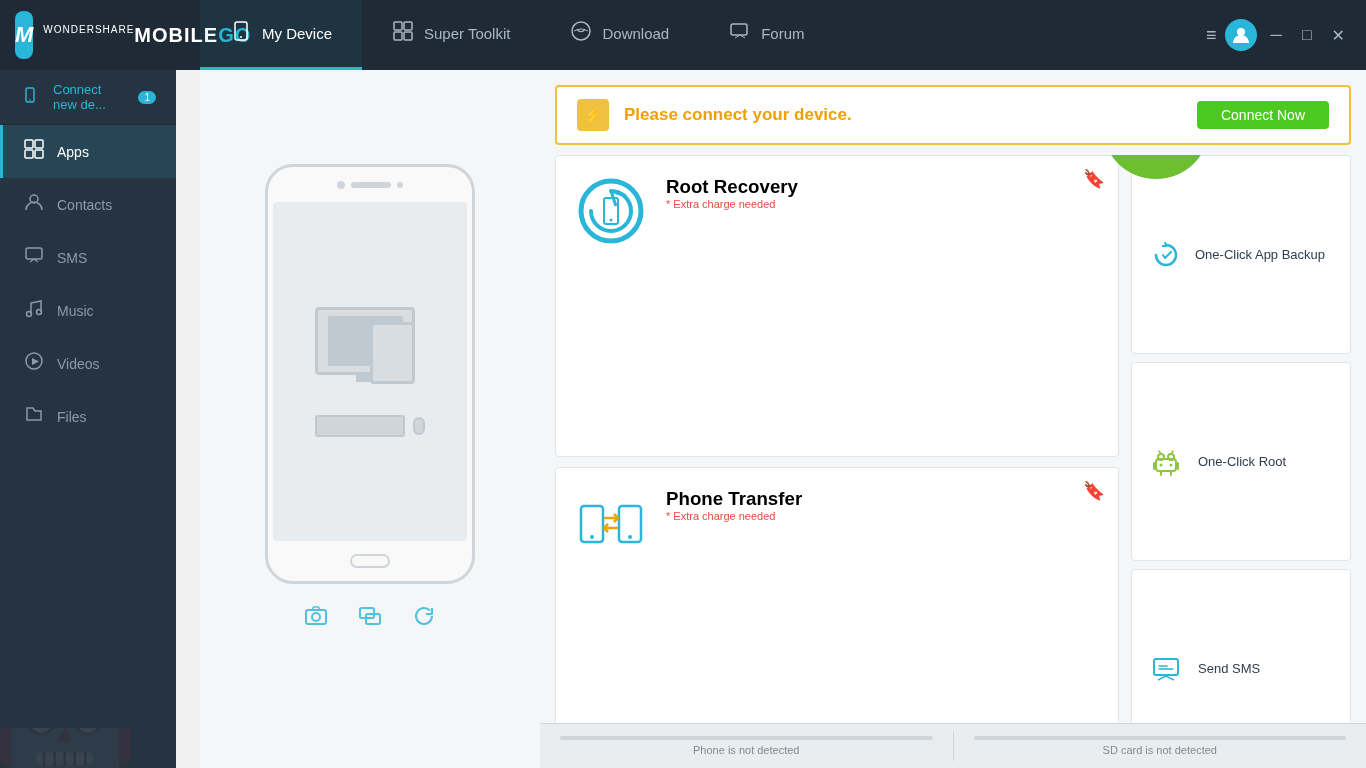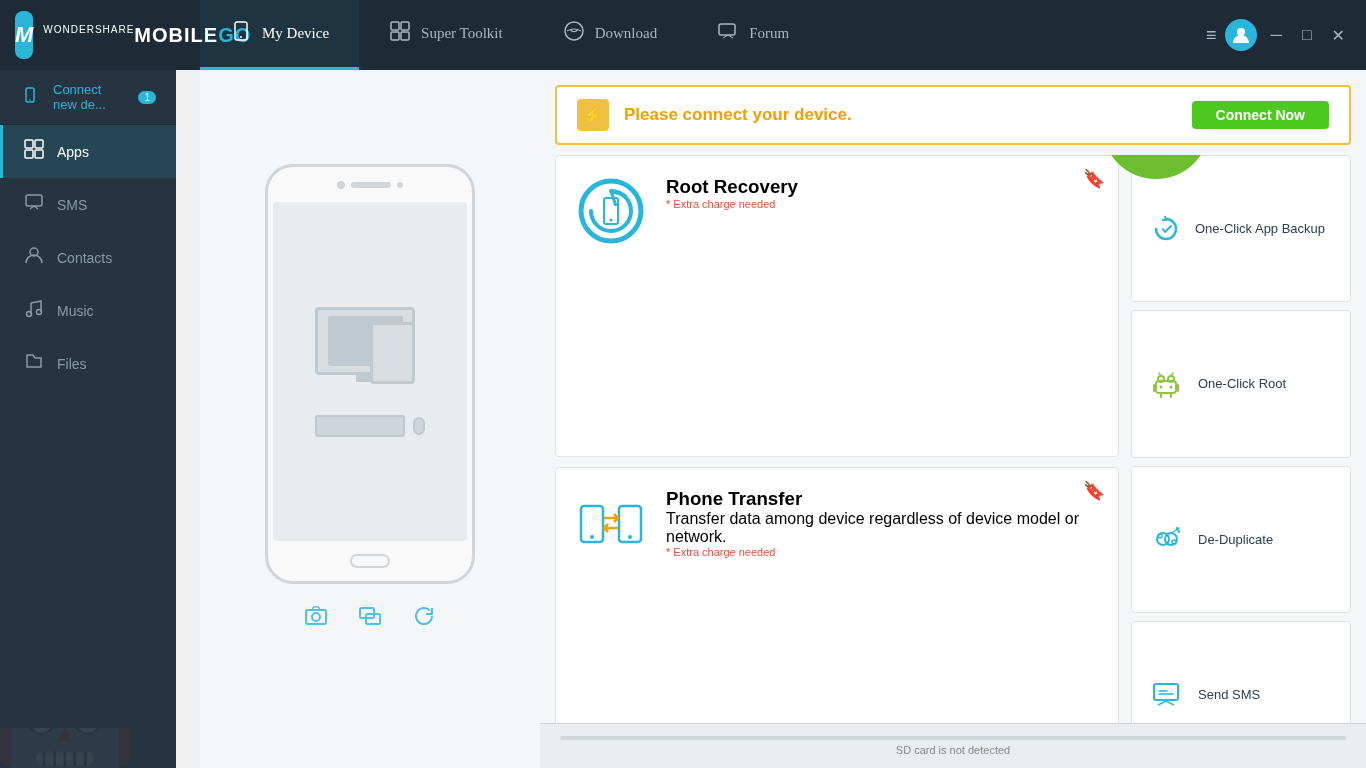--- a/index.html
+++ b/index.html
@@ -20,21 +20,20 @@
     .logo-text { display: flex; flex-direction: row; line-height: 1.1; }
     .logo-brand { color: white; font-size: 10px; font-weight: 300; letter-spacing: 1px; }
     .logo-name { color: white; font-size: 20px; font-weight: 700; letter-spacing: 1px; }
     .logo-name span { color: #29b6d8; }
 
     .nav-tabs { display: flex; align-items: stretch; flex: 1; }
     .nav-tab {
       display: flex; align-items: center; gap: 10px; padding: 0 30px; cursor: pointer;
       color: #aab8c2; font-size: 15px; border-bottom: 3px solid transparent; transition: all 0.2s;
       position: relative;
-      font-family: Liberation Serif, serif;
     }
     .nav-tab.active { color: white; border-bottom: 3px solid #29b6d8; background: rgba(41,182,216,0.08); }
     .nav-tab-icon { font-size: 20px; }
 
     .header-right {
       display: flex; align-items: center; padding: 0 15px; gap: 12px;
     }
     .header-right .icon-btn { color: #aab8c2; cursor: pointer; font-size: 18px; }
     .user-avatar {
       width: 32px; height: 32px; border-radius: 50%; background: #29b6d8;
@@ -139,21 +138,21 @@
       background: white; border: 2px solid #f0c040; margin: 15px 15px 10px 15px;
       padding: 12px 20px; border-radius: 4px; display: flex; align-items: center; gap: 15px;
     }
     .banner-icon {
       width: 32px; height: 32px; background: #f0c040; border-radius: 4px;
       display: flex; align-items: center; justify-content: center; color: white; font-size: 16px; flex-shrink: 0;
     }
     .banner-text { color: #f0a000; font-size: 17px; font-weight: 600; flex: 1; }
     .connect-now-btn {
       background: #4dc820; color: white; border: none; padding: 6px 24px;
-      border-radius: 4px; font-size: 14px; font-weight: 700; cursor: pointer; white-space: nowrap;
+      border-radius: 4px; font-size: 14px; font-weight: 400; cursor: pointer; white-space: nowrap;
     }
 
     
     .feature-cards { display: flex; flex-direction: column; gap: 10px; flex: 1; }
     .feature-card {
       background: white; border: 1px solid #e0e4e8; border-radius: 4px; padding: 20px 20px 15px 20px;
       position: relative; cursor: pointer; flex: 1;
     }
     .card-content { display: flex; gap: 20px; align-items: flex-start; }
     .card-icon {
@@ -263,49 +262,58 @@
         <rect x="1" y="11" width="8" height="8" rx="1" stroke="white" stroke-width="1.5" fill="none"></rect>
         <rect x="11" y="11" width="8" height="8" rx="1" stroke="white" stroke-width="1.5" fill="none"></rect>
       </svg>
     </span>
     <span>Apps</span>
   </div>
 
   <div class="sidebar-item">
     <span class="sidebar-item-icon">
       <svg width="20" height="20" viewBox="0 0 20 20" fill="none">
-        <rect x="2" y="3" width="16" height="11" rx="2" stroke="#8a9baa" stroke-width="1.5" fill="none"></rect>
-        <path d="M6 17 L10 14 L14 17" stroke="#8a9baa" stroke-width="1.2" fill="none"></path>
-      </svg>
-    </span>
-    <span>SMS</span>
+        <circle cx="10" cy="7" r="4" stroke="#8a9baa" stroke-width="1.5" fill="none"></circle>
+        <path d="M2 18c0-4.4 3.6-8 8-8s8 3.6 8 8" stroke="#8a9baa" stroke-width="1.5" fill="none"></path>
+      </svg>
+    </span>
+    <span>Contacts</span>
   </div>
 
   <div class="sidebar-item">
     <span class="sidebar-item-icon">
       <svg width="20" height="20" viewBox="0 0 20 20" fill="none">
-        <circle cx="10" cy="7" r="4" stroke="#8a9baa" stroke-width="1.5" fill="none"></circle>
-        <path d="M2 18c0-4.4 3.6-8 8-8s8 3.6 8 8" stroke="#8a9baa" stroke-width="1.5" fill="none"></path>
-      </svg>
-    </span>
-    <span>Contacts</span>
+        <rect x="2" y="3" width="16" height="11" rx="2" stroke="#8a9baa" stroke-width="1.5" fill="none"></rect>
+        <path d="M6 17 L10 14 L14 17" stroke="#8a9baa" stroke-width="1.2" fill="none"></path>
+      </svg>
+    </span>
+    <span>SMS</span>
   </div>
 
   <div class="sidebar-item">
     <span class="sidebar-item-icon">
       <svg width="20" height="20" viewBox="0 0 20 20" fill="none">
         <path d="M7 16V5l10-2v11" stroke="#8a9baa" stroke-width="1.5" fill="none"></path>
         <circle cx="5" cy="16" r="2.5" stroke="#8a9baa" stroke-width="1.5" fill="none"></circle>
         <circle cx="15" cy="14" r="2.5" stroke="#8a9baa" stroke-width="1.5" fill="none"></circle>
       </svg>
     </span>
     <span>Music</span>
   </div>
 
 
+  <div class="sidebar-item">
+    <span class="sidebar-item-icon">
+      <svg width="20" height="20" viewBox="0 0 20 20" fill="none">
+        <circle cx="10" cy="10" r="8" stroke="#8a9baa" stroke-width="1.5" fill="none"></circle>
+        <polygon points="8,7 8,14 15,10.5" fill="#8a9baa"></polygon>
+      </svg>
+    </span>
+    <span>Videos</span>
+  </div>
 
   <div class="sidebar-item">
     <span class="sidebar-item-icon">
       <svg width="20" height="20" viewBox="0 0 20 20" fill="none">
         <path d="M3 4 L3 16 L17 16 L17 7 L11 7 L9 4 Z" stroke="#8a9baa" stroke-width="1.5" fill="none"></path>
       </svg>
     </span>
     <span>Files</span>
   </div>
 
@@ -415,21 +423,20 @@
                 <circle cx="54" cy="49" r="2" fill="#29b6d8"></circle>
 
                 <path d="M29 30 L41 30" stroke="#f0a000" stroke-width="2.5" stroke-linecap="round"></path>
                 <polyline points="38,26 42,30 38,34" stroke="#f0a000" stroke-width="2.5" fill="none" stroke-linejoin="round"></polyline>
                 <path d="M41 40 L29 40" stroke="#f0a000" stroke-width="2.5" stroke-linecap="round"></path>
                 <polyline points="32,36 28,40 32,44" stroke="#f0a000" stroke-width="2.5" fill="none" stroke-linejoin="round"></polyline>
               </svg>
             </div>
             <div>
               <h3>Phone Transfer</h3>
-              <p>Transfer data among device regardless of device model or network.</p>
               <div class="extra-charge">* Extra charge needed</div>
             </div>
           </div>
         </div>
 
       </div>
 
       <div class="tools-column">
 
         <div class="tool-card" style="position:relative; overflow:visible;gap:11px;">
@@ -495,33 +502,20 @@
               <circle cx="10" cy="18" r="1.5" fill="#8dc63f"></circle>
               <circle cx="20" cy="18" r="1.5" fill="#8dc63f"></circle>
 
               <line x1="10" y1="7" x2="8" y2="4" stroke="#8dc63f" stroke-width="1.5" stroke-linecap="round"></line>
               <line x1="20" y1="7" x2="22" y2="4" stroke="#8dc63f" stroke-width="1.5" stroke-linecap="round"></line>
             </svg>
           </div>
           <span class="tool-card-label">One-Click Root</span>
         </div>
 
-        <div class="tool-card">
-          <div class="tool-card-icon">
-            <svg width="30" height="30" viewBox="0 0 30 30" fill="none">
-              <circle cx="12" cy="15" r="6" stroke="#29b6d8" stroke-width="2" fill="none"></circle>
-              <circle cx="20" cy="15" r="6" stroke="#29b6d8" stroke-width="2" fill="none"></circle>
-              <line x1="22" y1="8" x2="28" y2="4" stroke="#29b6d8" stroke-width="1.5" stroke-linecap="round"></line>
-              <line x1="26" y1="4" x2="28" y2="8" stroke="#29b6d8" stroke-width="2" stroke-linecap="round"></line>
-              <circle cx="9" cy="12" r="2" stroke="#29b6d8" stroke-width="1.5" fill="none"></circle>
-              <circle cx="23" cy="18" r="2" stroke="#29b6d8" stroke-width="1.5" fill="none"></circle>
-            </svg>
-          </div>
-          <span class="tool-card-label">De-Duplicate</span>
-        </div>
 
         <div class="tool-card">
           <div class="tool-card-icon">
             <svg width="30" height="30" viewBox="0 0 30 30" fill="none">
               <rect x="3" y="5" width="24" height="16" rx="2" stroke="#29b6d8" stroke-width="2" fill="none"></rect>
               <path d="M7 26 L15 22 L23 26" stroke="#29b6d8" stroke-width="1.5" fill="none"></path>
               <line x1="8" y1="12" x2="16" y2="12" stroke="#29b6d8" stroke-width="1.5" stroke-linecap="round"></line>
               <line x1="8" y1="15" x2="22" y2="15" stroke="#29b6d8" stroke-width="1.5" stroke-linecap="round"></line>
             </svg>
           </div>
@@ -529,19 +523,25 @@
         </div>
 
       </div>
     </div>
 
     <div class="status-bar">
       <div class="status-item">
         <div class="status-bar-progress">
           <div style="width:0%; height:100%; background:#29b6d8; border-radius:2px;"></div>
         </div>
+        <span class="status-bar-text">Phone is not detected</span>
+      </div>
+      <div class="status-item">
+        <div class="status-bar-progress">
+          <div style="width:0%; height:100%; background:#29b6d8; border-radius:2px;"></div>
+        </div>
         <span class="status-bar-text">SD card is not detected</span>
       </div>
     </div>
 
   </div>
 
 </div>
 
 </body></html>

